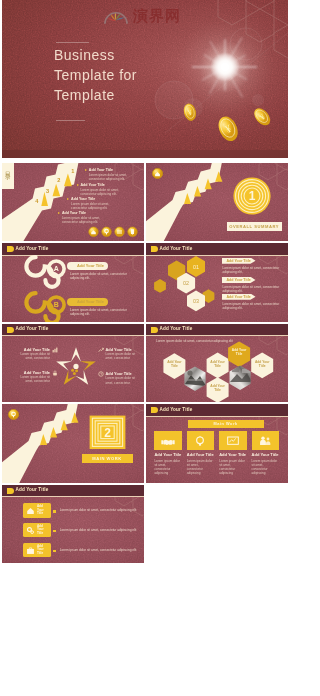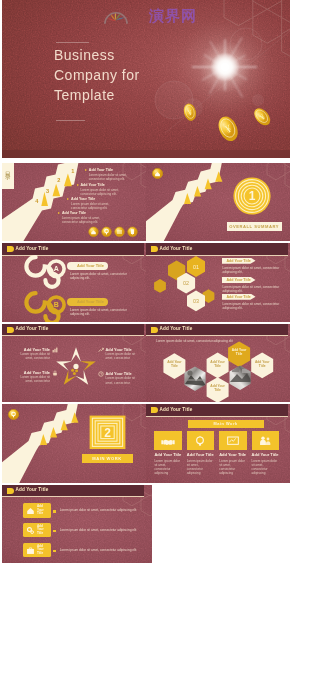--- a/index.html
+++ b/index.html
@@ -1,20 +1,20 @@
 <!DOCTYPE html>
 <html><head>
 <meta charset="utf-8">
 <style>
   html,body{margin:0;padding:0;background:#ffffff;}
   body{width:290px;height:696px;overflow:hidden;
        font-family:"Liberation Sans",sans-serif;-webkit-font-smoothing:antialiased;}
   .page{position:relative;width:290px;height:696px;background:#ffffff;}
 
-  .slide{position:absolute;overflow:hidden;background:#8a4347;padding-left:8px;}
+  .slide{position:absolute;overflow:hidden;background:#8a4347;}
 
   
   .hex-bg{position:absolute;inset:0;}
 
   
   #s1{left:2px;top:0;width:286px;height:158px;
       background:
         radial-gradient(ellipse 120% 120% at 62% 40%, #96494a 0%, #80393a 38%, #6b2f2a 78%, #5f2823 100%);}
   .t-title{position:absolute;left:52px;top:45px;width:130px;color:#f2dbcb;
            font-size:14px;line-height:20.2px;letter-spacing:.5px;font-weight:400;}
@@ -22,22 +22,22 @@
 
   .flare{position:absolute;pointer-events:none;}
   .coin{position:absolute;}
 
   .tex{position:absolute;inset:0;opacity:.45;mix-blend-mode:overlay;}
 
   
   .wm{position:absolute;left:103px;top:4px;width:95px;height:24px;display:flex;
       align-items:center;opacity:.55;}
   .wm-logo{width:26px;height:20px;}
-  .wm-text{font-family:Liberation Mono, monospace;font-size:15px;color:#8b5cf6;
-           letter-spacing:1px;margin-left:20px;font-weight:bold;}
+  .wm-text{font-family:Liberation Mono, monospace;font-size:15px;color:#7f1d1d;
+           letter-spacing:1px;margin-left:4px;font-weight:bold;}
 
   
   .sm{width:142px;height:78.5px;
       background:radial-gradient(ellipse 130% 130% at 55% 45%, #97505a 0%, #8a4751 45%, #76363f 88%, #6c2f38 100%);}
   .sm .tex{opacity:.32;}
   .col-l{left:2px;} .col-r{left:146px;}
   .r2{top:162.5px;} .r3{top:243px;} .r4{top:323.5px;} .r5{top:404px;}
   .r6{top:484.5px;}
 
   .hexsm{position:absolute;right:-6px;top:-6px;width:56px;height:56px;}
@@ -184,21 +184,21 @@
       <circle cx="29" cy="113" r="19" fill="#fff" opacity=".045"></circle>
       <circle cx="29" cy="113" r="19" fill="none" stroke="#fff" stroke-width=".8" opacity=".10"></circle>
       <circle cx="48" cy="121" r="10" fill="#fff" opacity=".05"></circle>
       <circle cx="101" cy="57" r="16" fill="none" stroke="#fff" stroke-width=".8" opacity=".10"></circle>
       <circle cx="113" cy="113" r="6" fill="#fff" opacity=".06"></circle>
       <line x1="20" y1="146" x2="150" y2="40" stroke="#fff" stroke-width=".6" opacity=".10"></line>
     </svg>
     <div class="t-rule" style="left:54px;top:42px;width:33px"></div>
     <div class="t-title">
       <div>Business</div>
-      <div>Company for</div>
+      <div>Template for</div>
       <div>Template</div>
     </div>
     <div class="t-rule" style="left:54px;top:120px;width:29px"></div>
     <svg class="coin" style="left:180px;top:102px;width:16px;height:21px" viewBox="0 0 16 21">
       <g transform="rotate(-14 8 10.5)">
         <ellipse cx="8" cy="10.5" rx="5.8" ry="8.4" fill="#d7a010"></ellipse>
         <ellipse cx="8" cy="9.8" rx="5.8" ry="8.4" fill="url(#coinG)"></ellipse>
         <ellipse cx="8" cy="9.8" rx="4.2" ry="6.6" fill="none" stroke="#fff6cf" stroke-width=".7" opacity=".7"></ellipse>
         <text x="8" y="13" font-size="7.5" fill="#fdf6c0" text-anchor="middle" font-family="'Liberation Serif',serif" opacity=".95">¥</text>
       </g>

